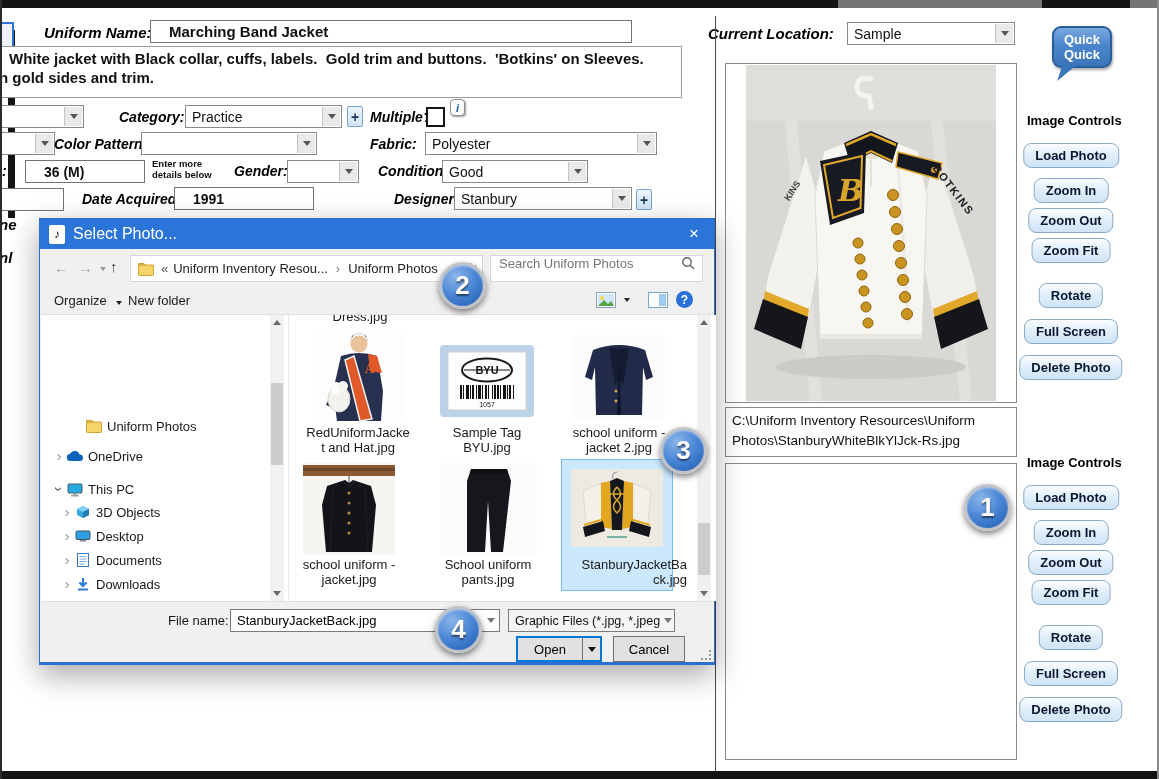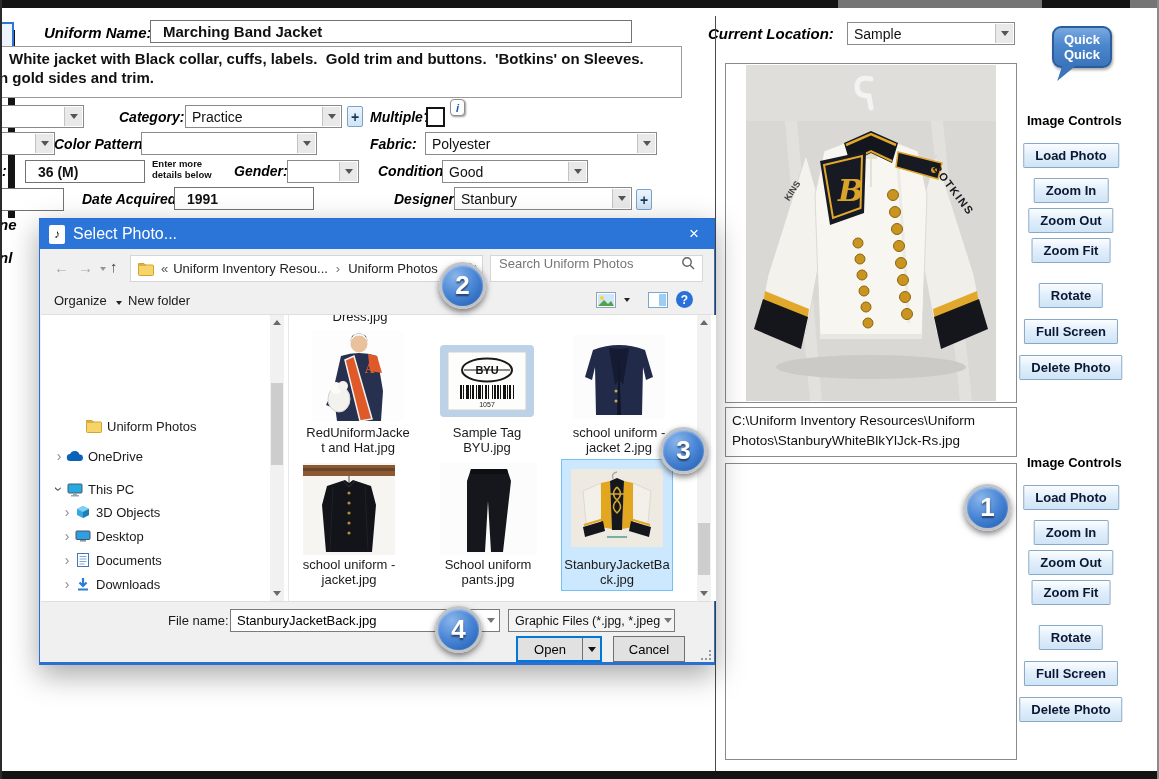--- a/index.html
+++ b/index.html
@@ -8,39 +8,39 @@
     border-left:2px solid #2b2b2b;border-right:2px solid #8a8a8a}
   .abs{position:absolute}
   .bar-top{left:0;top:0;width:1159px;height:8px;background:#141414}
   .bar-seg{top:0;height:8px;background:#757575}
   .bar-bottom{left:0;top:771px;width:1159px;height:8px;background:#141414}
   .left-strip{left:6px;top:30px;width:7px;height:188px;background:#141414}
   .lbl{font-style:italic;font-weight:bold;font-size:14px;white-space:nowrap;color:#000}
   .lbl15{font-size:15px}
   .keepws{white-space:pre}
   .tbox{background:#fff;border:1px solid #737373;box-sizing:border-box;display:flex;align-items:center;
-    padding:0 12px;overflow:hidden;white-space:nowrap}
+    padding:0 18px;overflow:hidden;white-space:nowrap}
   .bold14{font-weight:bold;font-size:14px}
   .bold15{font-weight:bold;font-size:15px}
   .combo{background:#fff;border:1px solid #8a8a8a;box-sizing:border-box;display:flex;align-items:center;
     padding:0 20px 0 6px;font-size:14px;white-space:nowrap;overflow:hidden}
   .ddb{position:absolute;top:1px;right:1px;bottom:1px;width:17px;background:#e9e9e9;
     border-left:1px solid #c3c3c3;display:flex;align-items:center;justify-content:center}
   .tri{width:0;height:0;border-left:4px solid transparent;border-right:4px solid transparent;border-top:5px solid #555}
   .tri-sm{border-left-width:3px;border-right-width:3px;border-top-width:4px}
   .plusbtn{background:linear-gradient(#ecf4fc,#cfe4f7);border:1px solid #7aa2c8;border-radius:2px;
     font-weight:bold;font-size:14px;color:#16365c;display:flex;align-items:center;justify-content:center;box-sizing:border-box}
   .chk{background:#fff;border:2px solid #141414;box-sizing:border-box}
   .info{background:#fdfdfd;border:1px solid #8f8f8f;border-radius:4px;box-shadow:1px 1px 2px rgba(0,0,0,.4);
     font-style:italic;font-weight:bold;font-size:11px;color:#1b56b8;display:flex;align-items:center;justify-content:center}
   .frag{font-style:italic;font-weight:bold;font-size:15px;color:#000}
   
   .panelbox{background:#fff;border:1px solid #8a8a8a;box-sizing:border-box}
   .icbtn{position:absolute;left:50%;transform:translateX(-50%);
-    background:linear-gradient(#fbfdff,#e2effb 45%,#cfe4f6);border:1px solid #87a8c7;border-radius:1px;
+    background:linear-gradient(#fbfdff,#e2effb 45%,#cfe4f6);border:1px solid #87a8c7;border-radius:8px;
     font-weight:bold;font-size:13px;color:#0c1733;padding:4px 11px;white-space:nowrap;box-sizing:border-box}
   .ic-title{font-weight:bold;font-size:13px;color:#000;white-space:nowrap}
   .qs{background:linear-gradient(#79a9e0,#4c86cc 45%,#3a74ba);border:2px solid #2b5d9b;border-radius:9px;
     color:#fff;font-weight:bold;font-size:13px;line-height:15px;text-align:center;display:flex;flex-direction:column;
     align-items:center;justify-content:center;box-shadow:1px 2px 3px rgba(0,0,0,.35)}
   .qs-tail{position:absolute;left:6px;top:100%;width:0;height:0;border-right:15px solid transparent;
     border-top:17px solid #3a74ba;transform:skewX(-18deg);margin-top:-2px}
   
   #dialog{left:37px;top:218px;width:676px;height:447px;background:#f0f0f0;border:1px solid #2a6fd2;
     border-bottom:3px solid #2a6fd2;box-sizing:border-box;box-shadow:0 10px 28px rgba(0,0,0,.35);z-index:5}
@@ -504,21 +504,21 @@
             <path d="M62 14 L53 12 L51 60 L62 58 Z" fill="#e2a61f"></path>
             <path d="M39 12 L46 9 L53 12 L51 61 L41 61 Z" fill="#16171d"></path>
             <path d="M46 18 q7 7 0 13 q-7 -6 0 -13 M46 31 q7 7 0 13 q-7 -6 0 -13 M39 25 h14" stroke="#d8a92c" fill="none" stroke-width="1.5"></path>
             <path d="M12 58 L32 52 L34 62 L14 68 Z" fill="#15161c"></path>
             <path d="M80 58 L60 52 L58 62 L78 68 Z" fill="#15161c"></path>
             <path d="M13 56 L33 50" stroke="#e2a61f" stroke-width="2"></path>
             <path d="M79 56 L59 50" stroke="#e2a61f" stroke-width="2"></path>
             <path d="M38 61 h16 l-2 7 h-12 Z" fill="#efece4"></path>
             <path d="M36 68 h20" stroke="#7ab0a2" stroke-width="2"></path>
           </svg></div>
-        <div class="fitem-label" style="left: 256px; width: 140px; top: 242px;">
+        <div class="fitem-label" style="left: 256px; width: 140px; top: 242px; text-align: right;">
           <div>StanburyJacketBa</div>
           <div>ck.jpg</div>
         </div>
         <div class="abs scroll" style="left: 406px; top: 0px; width: 14px; height: 286px;">
           <span class="sc-arrow" style="top:0">
             <span class="tri-up"></span>
           </span>
           <span class="sc-thumb" style="top:208px;height:52px"></span>
           <span class="sc-arrow" style="bottom:0">
             <span class="tri-dn"></span>

